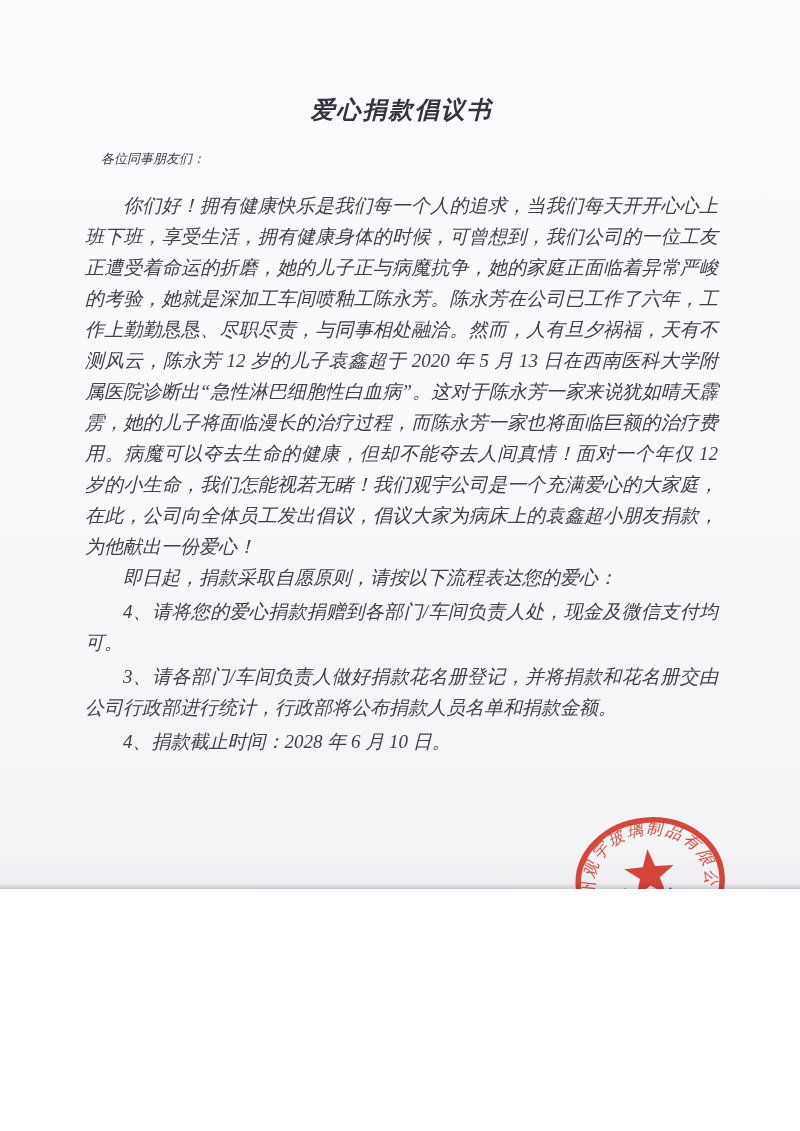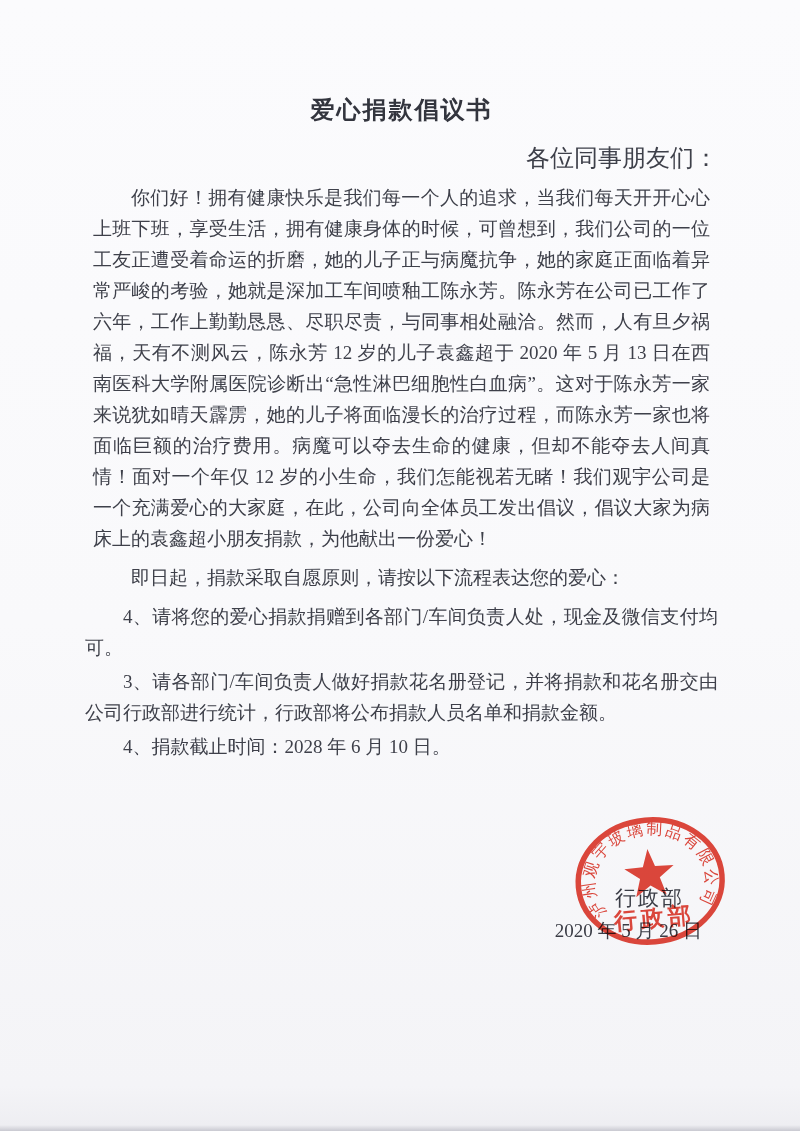--- a/index.html
+++ b/index.html
@@ -3,45 +3,45 @@
 <meta charset="utf-8">
 <style>
   html, body {
     margin: 0;
     padding: 0;
     background: #ffffff;
   }
   .page {
     position: relative;
     width: 800px;
-    height: 1131px;
+    height: 889px;
     overflow: hidden;
     background: linear-gradient(180deg, #fbfbfd 0%, #f9f9fb 55%, #f4f4f7 96%, #ededf1 100%);
     font-family: "Liberation Serif", "DejaVu Serif", serif;
     color: #3e404a;
+    font-style: italic;
   }
   .content {
     padding: 94px 82px 0 85px;
   }
   .doc-title {
     margin: 0 0 17px 0;
     text-align: center;
     font-size: 24px;
     font-weight: 700;
     letter-spacing: 2px;
     color: #33353e;
   }
   .salutation {
-    margin: 0;
-    font-size: 24px;
+    margin: 16px;
+    font-size: 13px;
     line-height: 31px;
-    text-align: right;
   }
   .para {
-    margin: 8px;
+    margin: 0;
     font-size: 19px;
     line-height: 31px;
     text-align: justify;
     text-indent: 2em;
   }
   .step {
     margin: 3px 0 0 0;
     font-size: 19px;
     line-height: 31px;
     text-align: justify;

